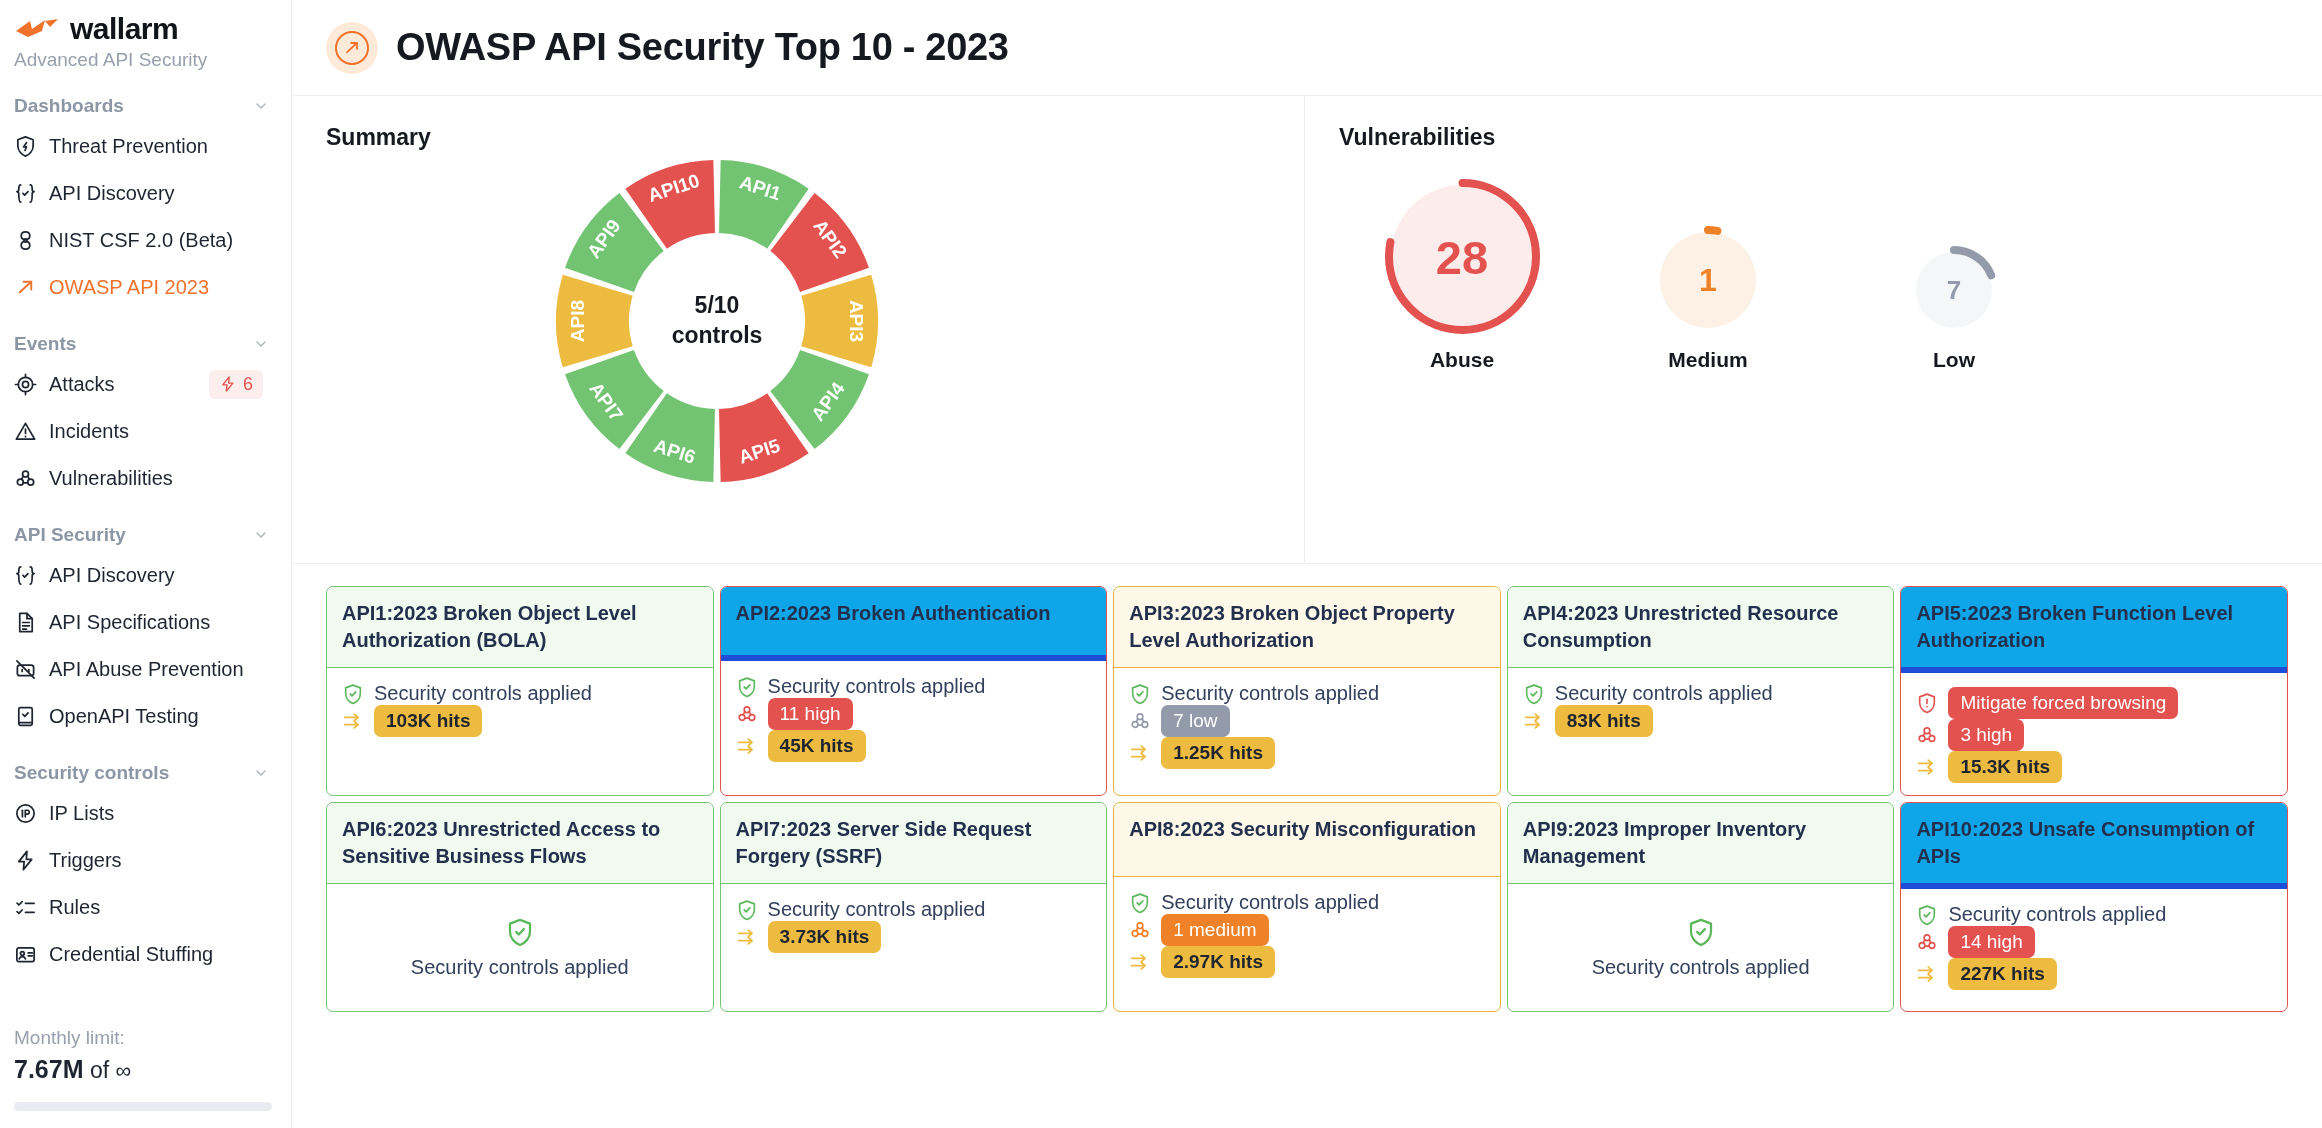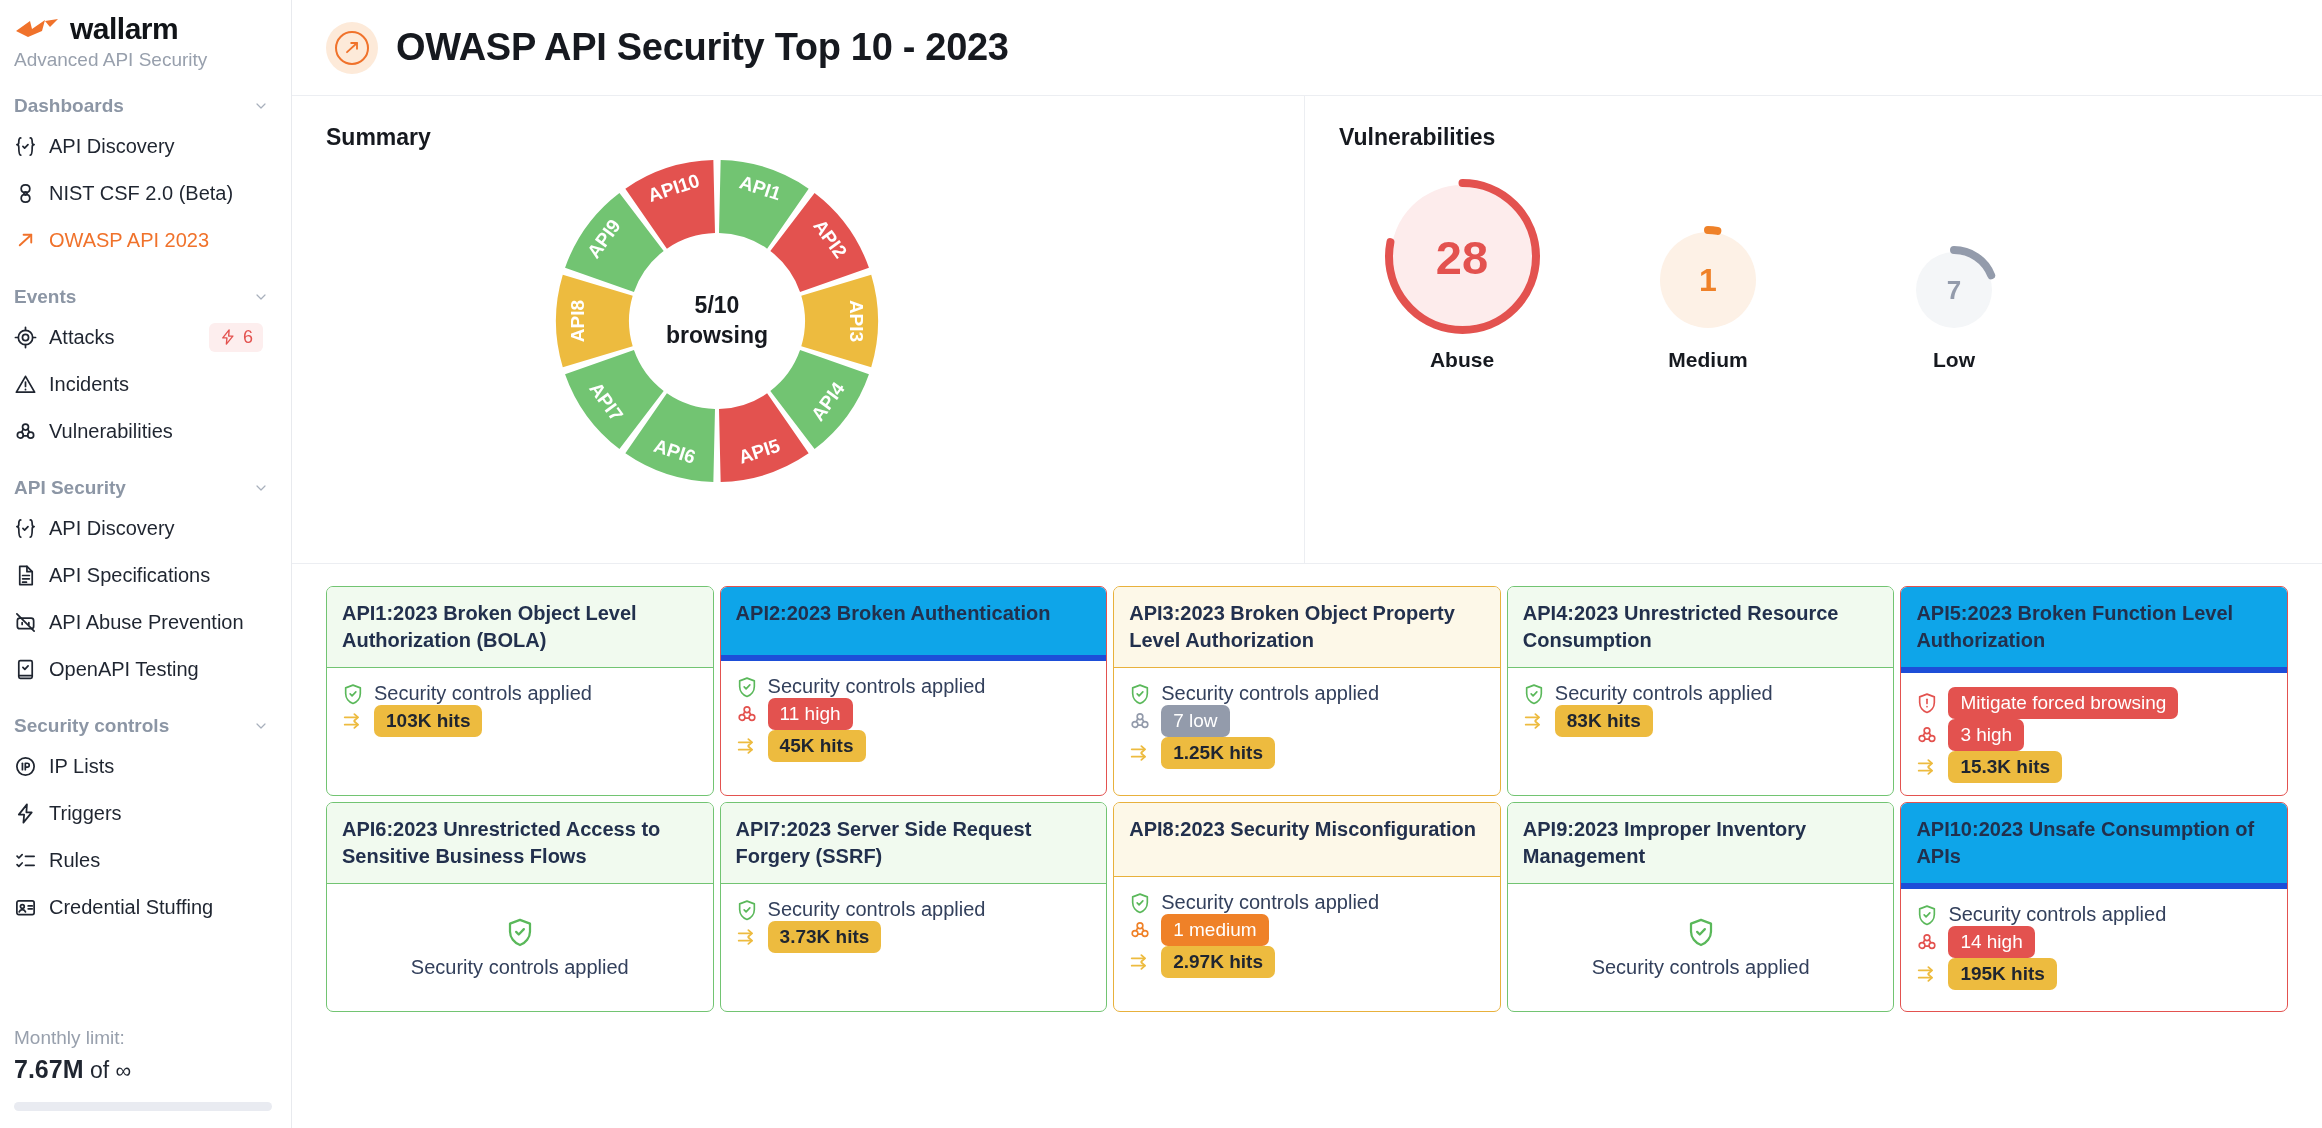--- a/index.html
+++ b/index.html
@@ -160,20 +160,27 @@
       <span class="brand-word">wallarm</span>
     </div>
     <div class="brand-sub">Advanced API Security</div>
 
     <div id="nav-container">
         <div class="nav-group">
           <span class="nav-group-label">Dashboards</span>
           <span class="chev" style=""><svg viewBox="0 0 24 24" width="100%" height="100%" fill="none" stroke="currentColor" stroke-width="1.8" stroke-linecap="round" stroke-linejoin="round">
               <path d="M6 9l6 6 6-6"></path>
             </svg></span>
+        </div>
+        <div class="nav-item">
+          <span class="ico" style=""><svg viewBox="0 0 24 24" width="100%" height="100%" fill="none" stroke="currentColor" stroke-width="1.8" stroke-linecap="round" stroke-linejoin="round">
+              <path d="M12 2l8 3v6c0 5-3.4 9.3-8 11-4.6-1.7-8-6-8-11V5z"></path>
+              <path d="M13 8l-3 4.5h3L11.5 16"></path>
+            </svg></span>
+          <span class="lbl">Threat Prevention</span>
         </div>
         <div class="nav-item">
           <span class="ico" style=""><svg viewBox="0 0 24 24" width="100%" height="100%" fill="none" stroke="currentColor" stroke-width="1.8" stroke-linecap="round" stroke-linejoin="round">
               <path d="M7 3c-2 0-2 3-2 4.5S4 10 3 10c1 0 2 .5 2 2.5S5 21 7 21"></path>
               <path d="M17 3c2 0 2 3 2 4.5s1 2.5 2 2.5c-1 0-2 .5-2 2.5S19 21 17 21"></path>
               <path d="M9.3 11.8l1.8 1.8 3.5-3.6"></path>
             </svg></span>
           <span class="lbl">API Discovery</span>
         </div>
         <div class="nav-item">
@@ -352,21 +359,21 @@
               <text x="53.0" y="246.4" fill="#ffffff" font-size="19" font-weight="700" font-family="Liberation Sans, sans-serif" text-anchor="middle" dominant-baseline="middle" transform="rotate(54.0 53.0 246.4)">API7</text>
               <path d="M 10.790578329904292 211.2650436958036 A 161 161 0 0 1 10.790578329904292 118.73495630419637 L 80.71162045361228 139.71227425322536 A 88 88 0 0 0 80.71162045361228 190.28772574677464 Z" fill="#edbb3f"></path>
               <text x="26.5" y="165.0" fill="#ffffff" font-size="19" font-weight="700" font-family="Liberation Sans, sans-serif" text-anchor="middle" dominant-baseline="middle" transform="rotate(270.0 26.5 165.0)">API8</text>
               <path d="M 13.04804679510005 111.78718277317111 A 161 161 0 0 1 67.43586755722046 36.92876958236181 L 111.67302077661739 94.9983336847692 A 88 88 0 0 0 81.9455162606758 135.9147334412364 Z" fill="#72c472"></path>
               <text x="53.0" y="83.6" fill="#ffffff" font-size="19" font-weight="700" font-family="Liberation Sans, sans-serif" text-anchor="middle" dominant-baseline="middle" transform="rotate(306.0 53.0 83.6)">API9</text>
               <path d="M 73.34599672763412 32.634809394051246 A 161 161 0 0 1 161.3473392947821 4.041439899045571 L 163.0035146455952 77.02265037960255 A 88 88 0 0 0 114.90340193808572 92.6513243892951 Z" fill="#e3524f"></path>
               <text x="122.2" y="33.3" fill="#ffffff" font-size="19" font-weight="700" font-family="Liberation Sans, sans-serif" text-anchor="middle" dominant-baseline="middle" transform="rotate(342.0 122.2 33.3)">API10</text>
             </svg>
           <div class="donut-center">
             <div>5/10</div>
-            <div>browsing</div>
+            <div>controls</div>
           </div>
         </div>
       </section>
 
       <section class="panel-vuln">
         <div class="panel-title">Vulnerabilities</div>
         <div class="gauges" id="gauges-container">
             <div class="gauge-col">
               <div class="gauge" style="width:155px;height:155px;"><svg width="155" height="155" viewBox="0 0 155 155">
                   <circle cx="77.5" cy="77.5" r="71.5" fill="#fdecec"></circle>
@@ -641,20 +648,20 @@
                 </svg></span>
               <span class="pill high">14 high</span>
             </div>
             <div class="row">
               <span class="ico" style="color:#edbb3f;"><svg viewBox="0 0 24 24" width="100%" height="100%" fill="none" stroke="currentColor" stroke-width="2" stroke-linecap="round" stroke-linejoin="round">
                   <path d="M3 8h14"></path>
                   <path d="M13.5 4.5L17.5 8l-4 3.5"></path>
                   <path d="M3 16h14"></path>
                   <path d="M13.5 12.5L17.5 16l-4 3.5"></path>
                 </svg></span>
-              <span class="pill hits">195K hits</span>
+              <span class="pill hits">227K hits</span>
             </div>
           </div>
         </div>
       </div>
 
   </main>
 </div>
 
 </body></html>

